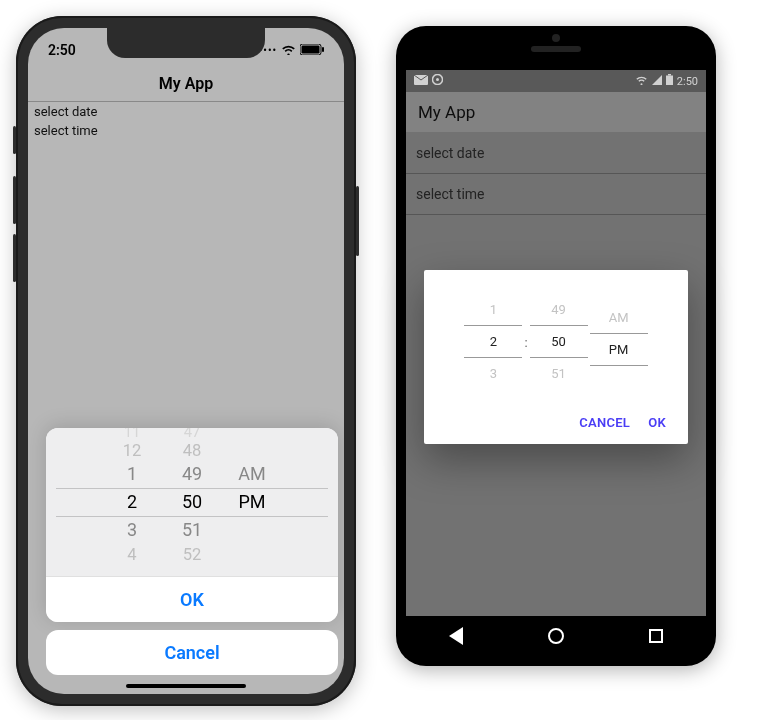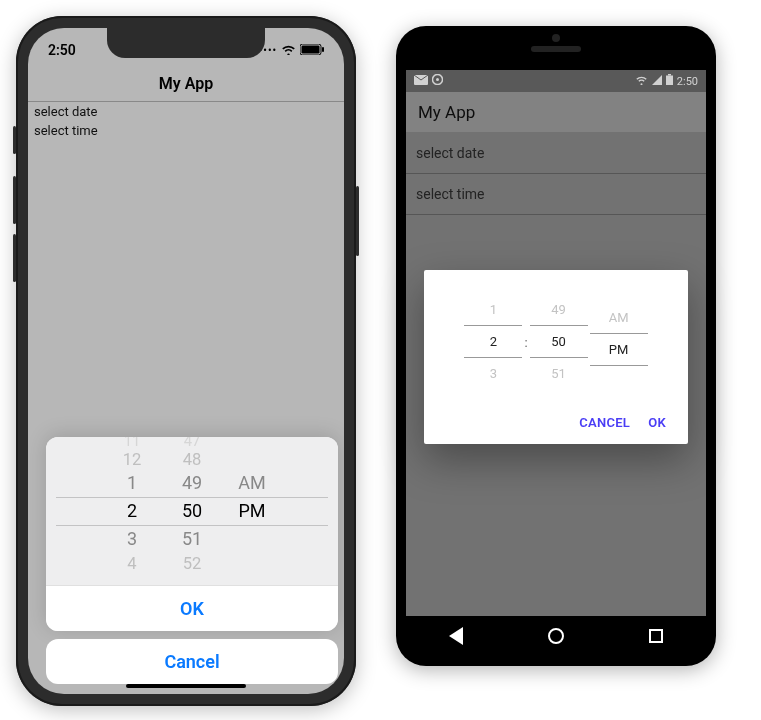--- a/index.html
+++ b/index.html
@@ -72,21 +72,21 @@
       padding:2px 0 8px;
       border-bottom:1px solid rgba(0,0,0,0.25);
     }
     .iphone .list-item {
       padding: 2px 6px;
       font-size:13px;
       color:#111;
     }
     
     .ios-sheet-wrap {
-      position:absolute; left:0; right:0; bottom:4px;
+      position:absolute; left:0; right:0; bottom:13px;
       padding: 6px;
       margin-left: 12px;
     }
     .ios-sheet {
       background:#f5f5f6;
       border-radius:12px;
       overflow:hidden;
       box-shadow:0 -2px 20px rgba(0,0,0,0.15);
     }
     .ios-picker {

